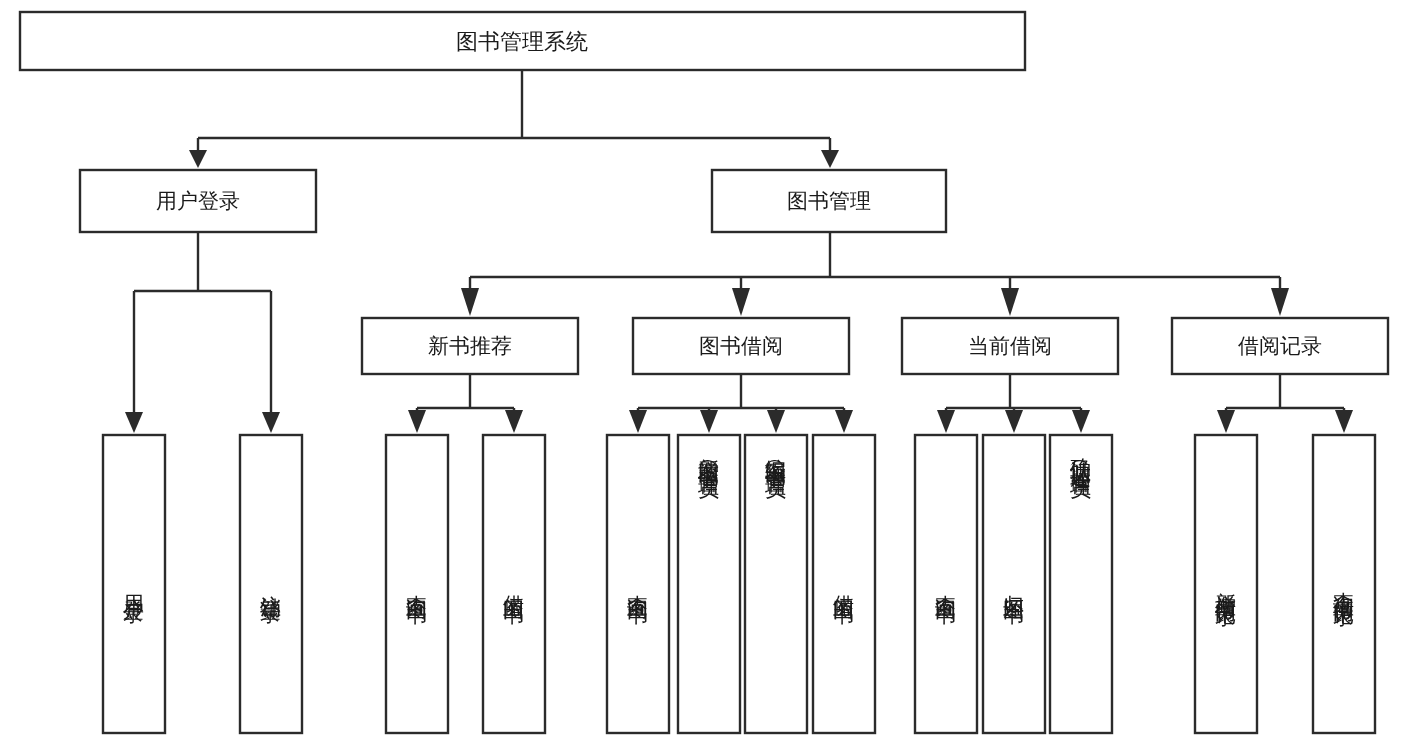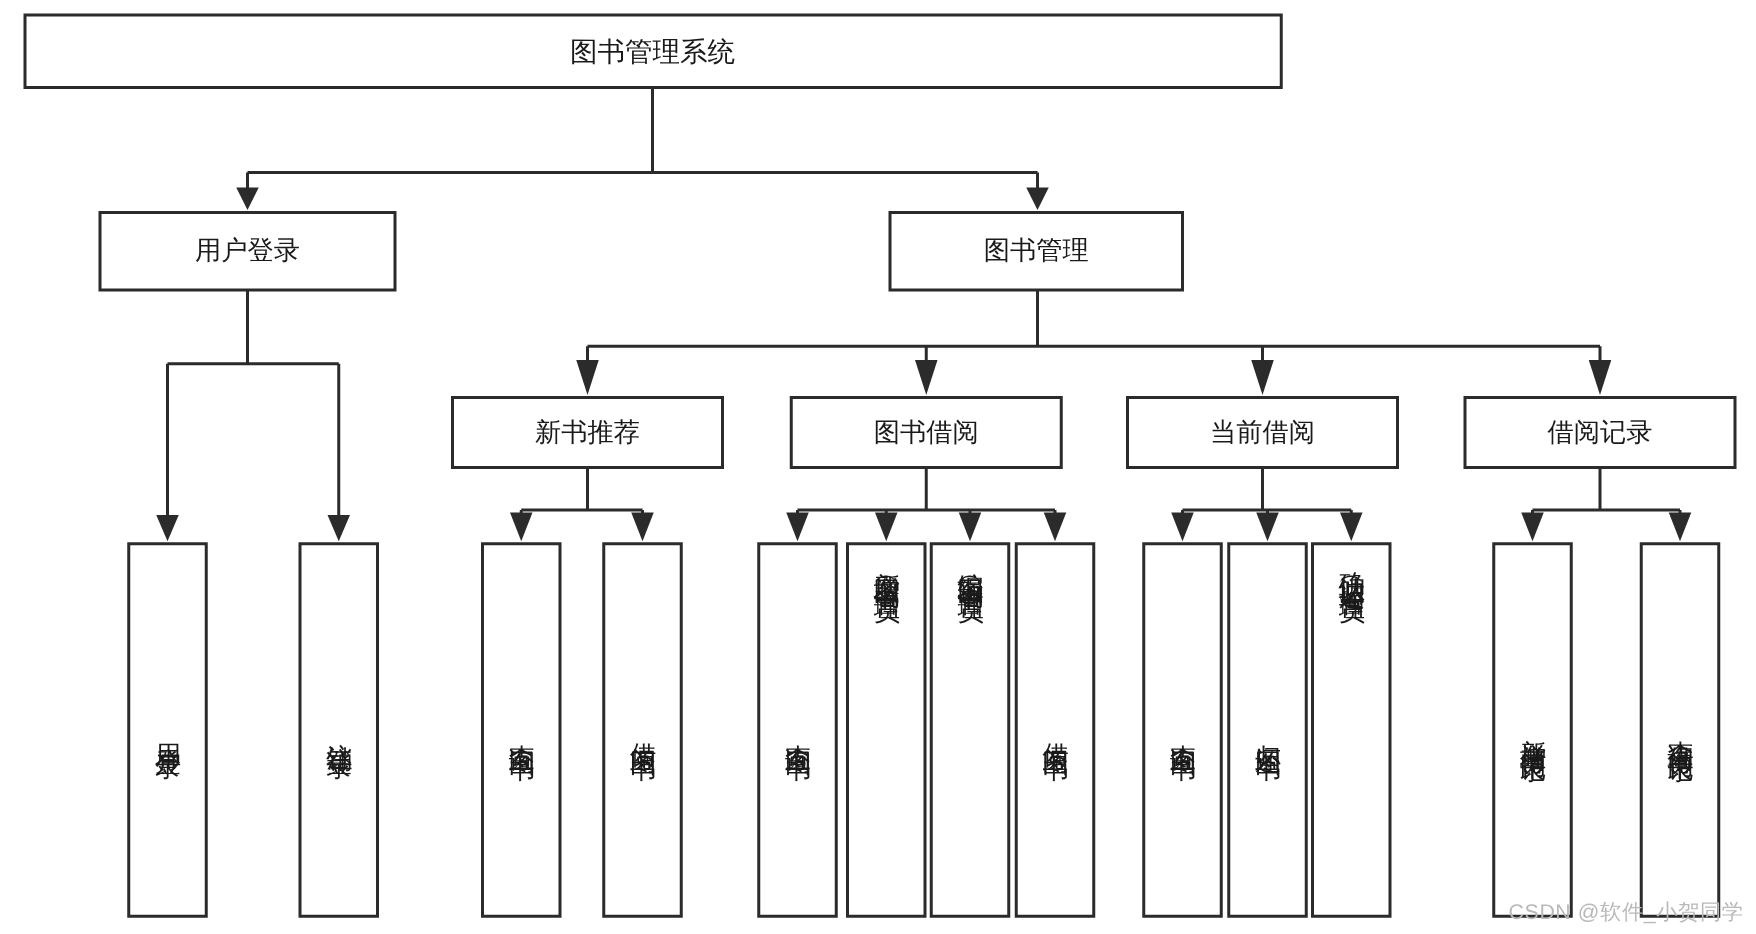--- a/index.html
+++ b/index.html
@@ -268,15 +268,14 @@
   </div>
 
   <div class="leaf-text-wrap" style="left:1195px; top:435px; width:62px; height:298px;">
     <span class="leaf-text">新增借阅记录</span>
   </div>
 
   <div class="leaf-text-wrap" style="left:1313px; top:435px; width:62px; height:298px;">
     <span class="leaf-text">查询借阅记录</span>
   </div>
 
-  <div class="watermark">CSDN @软件_小贺同学</div>
 
 </div>
 
 </body></html>

